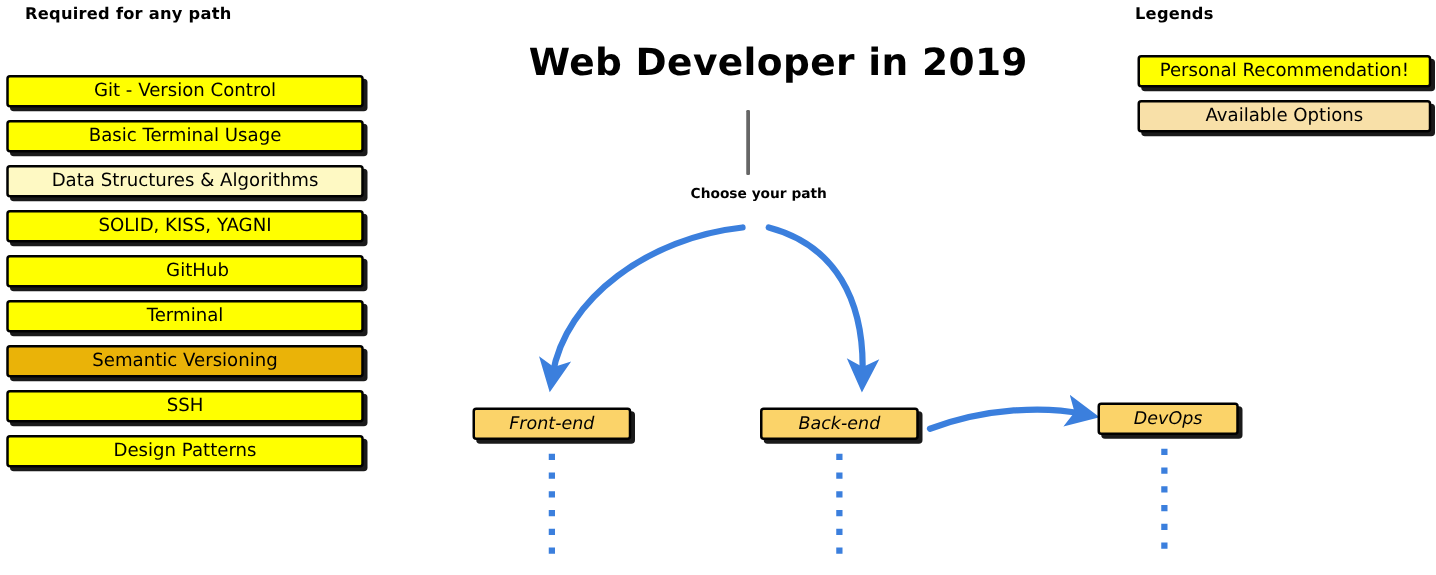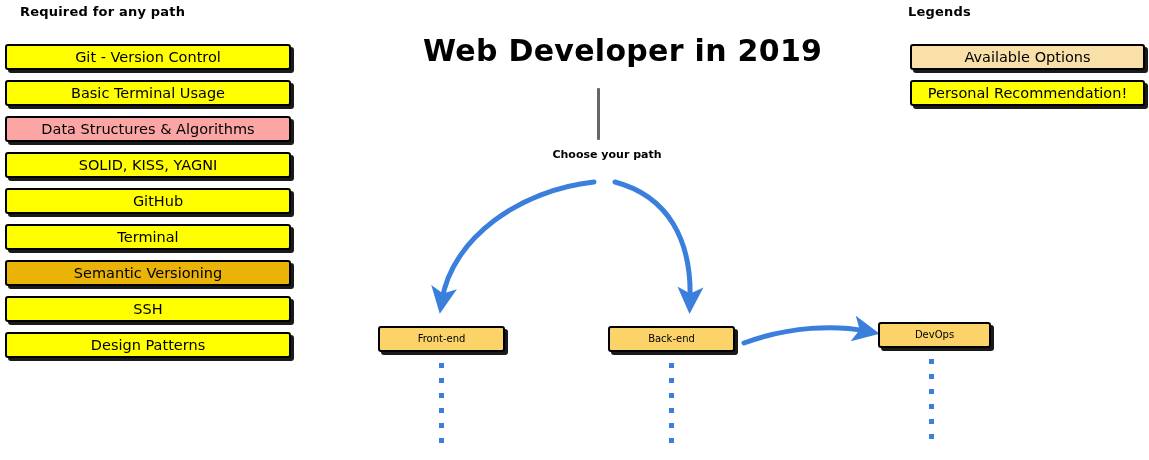--- a/index.html
+++ b/index.html
@@ -25,21 +25,21 @@
     font-weight: bold;
     letter-spacing: 0.2px;
     color: #000;
     white-space: nowrap;
   }
 
   
   .req-list {
     position: absolute;
     left: 5px;
-    top: 44px;
+    top: 60px;
     width: 286px;
   }
   .req-item {
     position: relative;
     height: 26px;
     margin-bottom: 10px;
     background: #ffff00;
     border: 2px solid #000000;
     border-radius: 3px;
     box-shadow: 3px 3px 0 0 #1a1a1a;
@@ -103,24 +103,25 @@
     background: #fbd369;
     border: 2px solid #000000;
     border-radius: 3px;
     box-shadow: 3px 3px 0 0 #1a1a1a;
     display: flex;
     align-items: center;
     justify-content: center;
     box-sizing: border-box;
   }
   .path-box .label {
-    font-size: 10px;
+    font-size: 14px;
     line-height: 1;
     white-space: nowrap;
     color: #000;
+    font-style: italic;
   }
   #path-frontend { left: 378px; top: 326px; width: 127px; }
   #path-backend  { left: 608px; top: 326px; width: 127px; }
   #path-devops   { left: 878px; top: 322px; width: 113px; }
 
   
   .dots {
     display: flex;
     flex-direction: column;
     align-items: center;
@@ -168,21 +169,21 @@
 
 <div class="abs section-heading" style="left:20px; top:4px;">Required for any path</div>
 
 <div class="req-list">
     <div class="req-item" style="background: rgb(255, 255, 0);">
       <span class="label">Git - Version Control</span>
     </div>
     <div class="req-item" style="background: rgb(255, 255, 0);">
       <span class="label">Basic Terminal Usage</span>
     </div>
-    <div class="req-item" style="background: #fca5a5;">
+    <div class="req-item" style="background: #fef9c3;">
       <span class="label">Data Structures &amp; Algorithms</span>
     </div>
     <div class="req-item" style="background: rgb(255, 255, 0);">
       <span class="label">SOLID, KISS, YAGNI</span>
     </div>
     <div class="req-item" style="background: rgb(255, 255, 0); padding-left: 20px;">
       <span class="label">GitHub</span>
     </div>
     <div class="req-item" style="background: rgb(255, 255, 0);">
       <span class="label">Terminal</span>
@@ -249,19 +250,19 @@
     <i style="background: rgb(59, 127, 221);"></i>
     <i style="background: rgb(59, 127, 221);"></i>
     <i style="background: rgb(59, 127, 221);"></i>
     <i style="background: rgb(59, 127, 221);"></i>
     <i style="background: rgb(59, 127, 221);"></i>
   </div>
 
 <div class="abs section-heading legend-heading">Legends</div>
 
 <div class="legend-list">
+    <div class="legend-item" style="background: rgb(255, 255, 0);">
+      <span class="label">Personal Recommendation!</span>
+    </div>
     <div class="legend-item" style="background: rgb(248, 224, 168);">
       <span class="label">Available Options</span>
     </div>
-    <div class="legend-item" style="background: rgb(255, 255, 0);">
-      <span class="label">Personal Recommendation!</span>
-    </div>
   </div>
 
 </body></html>

